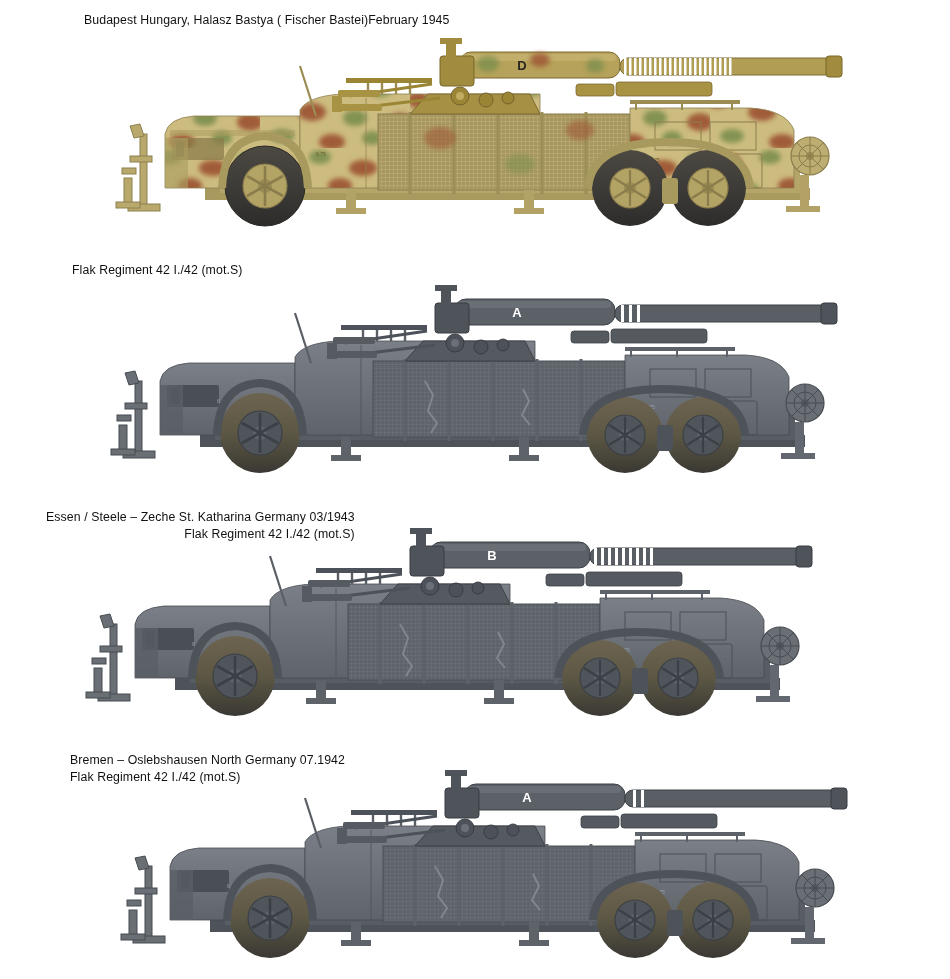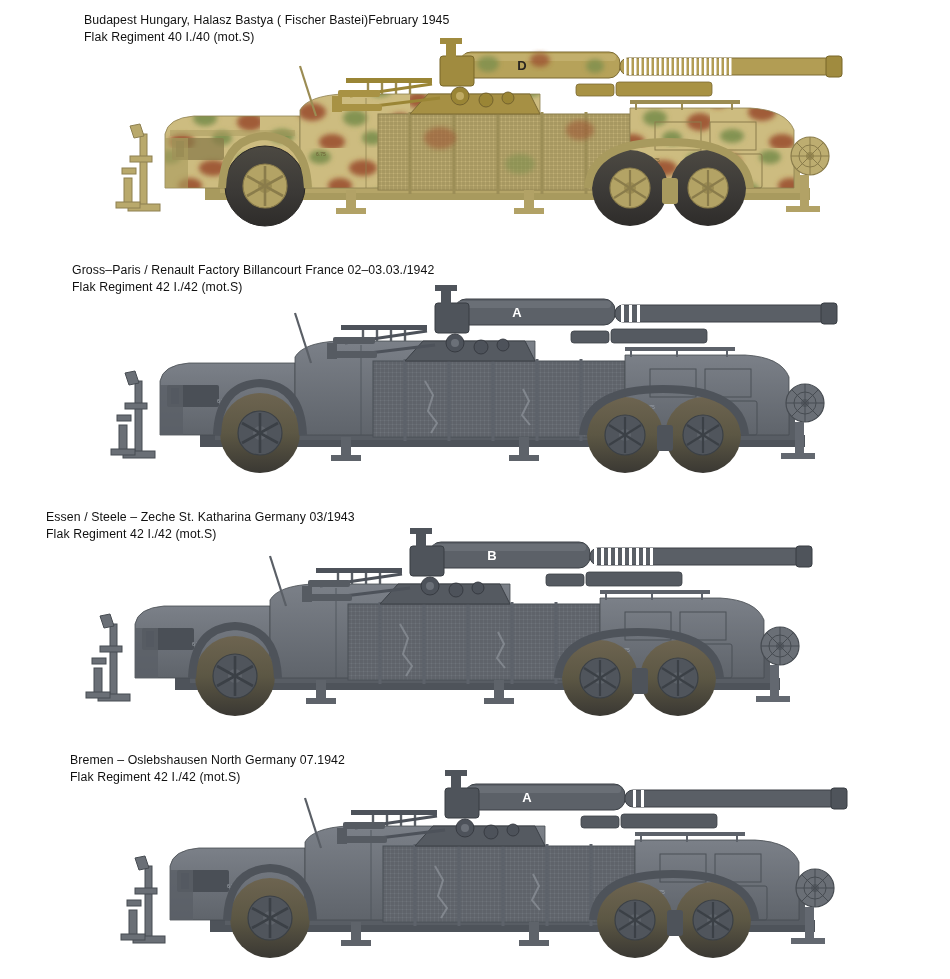--- a/index.html
+++ b/index.html
@@ -21,40 +21,39 @@
   #panel-2 { top:498; height:245px; }
   #panel-3 { top:743; height:236px;margin-left:10px; }
 
   .caption { position:absolute; font-size:12.3px; line-height:17px; letter-spacing:.1px; white-space:nowrap; }
   .caption .l1 { display:block; }
   .caption .l2 { display:block; }
 
   
   #cap-0 { left:84px;  top:12px; }
   #cap-1 { left:72px;  top:262px; }
-  #cap-2 { left:46px;  top:509px; }
+  #cap-2 { left:46px;  top:509px;text-align:right; }
   #cap-3 { left:60px;  top:752px; }
 
   .vehicle { position:absolute; }
   #veh-0 { left:110px; top:38px;  width:770px; height:200px; }
   #veh-1 { left:105px; top:285px; width:790px; height:200px; }
   #veh-2 { left:80px;  top:528px; width:800px; height:200px; }
   #veh-3 { left:105px; top:770px; width:800px; height:200px; }
 
   svg { display:block; overflow:visible; }
 </style>
 </head>
 <body style="background: rgb(255, 255, 255); color: rgb(17, 17, 17);">
 
 <div class="sheet">
 
   <div class="panel" id="panel-0">
     <div class="caption" id="cap-0">
       <span class="l1">Budapest Hungary, Halasz Bastya ( Fischer Bastei)February 1945</span>
-      <span class="l2">Flak Regiment 40  I./40 (mot.S)</span>
     </div>
 
     <div class="vehicle" id="veh-0">
       <svg viewBox="0 0 770 200" width="770" height="200">
         <defs>
 
           <filter id="blurC" x="-30%" y="-30%" width="160%" height="160%">
             <feGaussianBlur stdDeviation="2.6"></feGaussianBlur>
           </filter>
           <pattern id="camoFill" patternUnits="userSpaceOnUse" width="150" height="110">
@@ -291,21 +290,20 @@
             <rect x="414" y="152" width="10" height="22"></rect>
               <rect x="404" y="170" width="30" height="6"></rect>
           </g>
         </g>
       </svg>
     </div>
   </div>
 
   <div class="panel" id="panel-1">
     <div class="caption" id="cap-1">
-      <span class="l1">Gross–Paris / Renault Factory Billancourt France 02–03.03./1942</span>
       <span class="l2">Flak Regiment 42   I./42 (mot.S)</span>
     </div>
     <div class="vehicle" id="veh-1">
       <svg viewBox="0 0 790 200" width="790" height="200">
         <defs>
           <pattern id="meshG1" patternUnits="userSpaceOnUse" width="4" height="4">
             <rect width="4" height="4" fill="#6e737a"></rect>
             <path d="M0 0H4M0 2H4M0 0V4M2 0V4" stroke="#4f545b" stroke-width="0.6"></path>
           </pattern>
           <linearGradient id="tyreG1" x1="0" y1="0" x2="0" y2="1">

